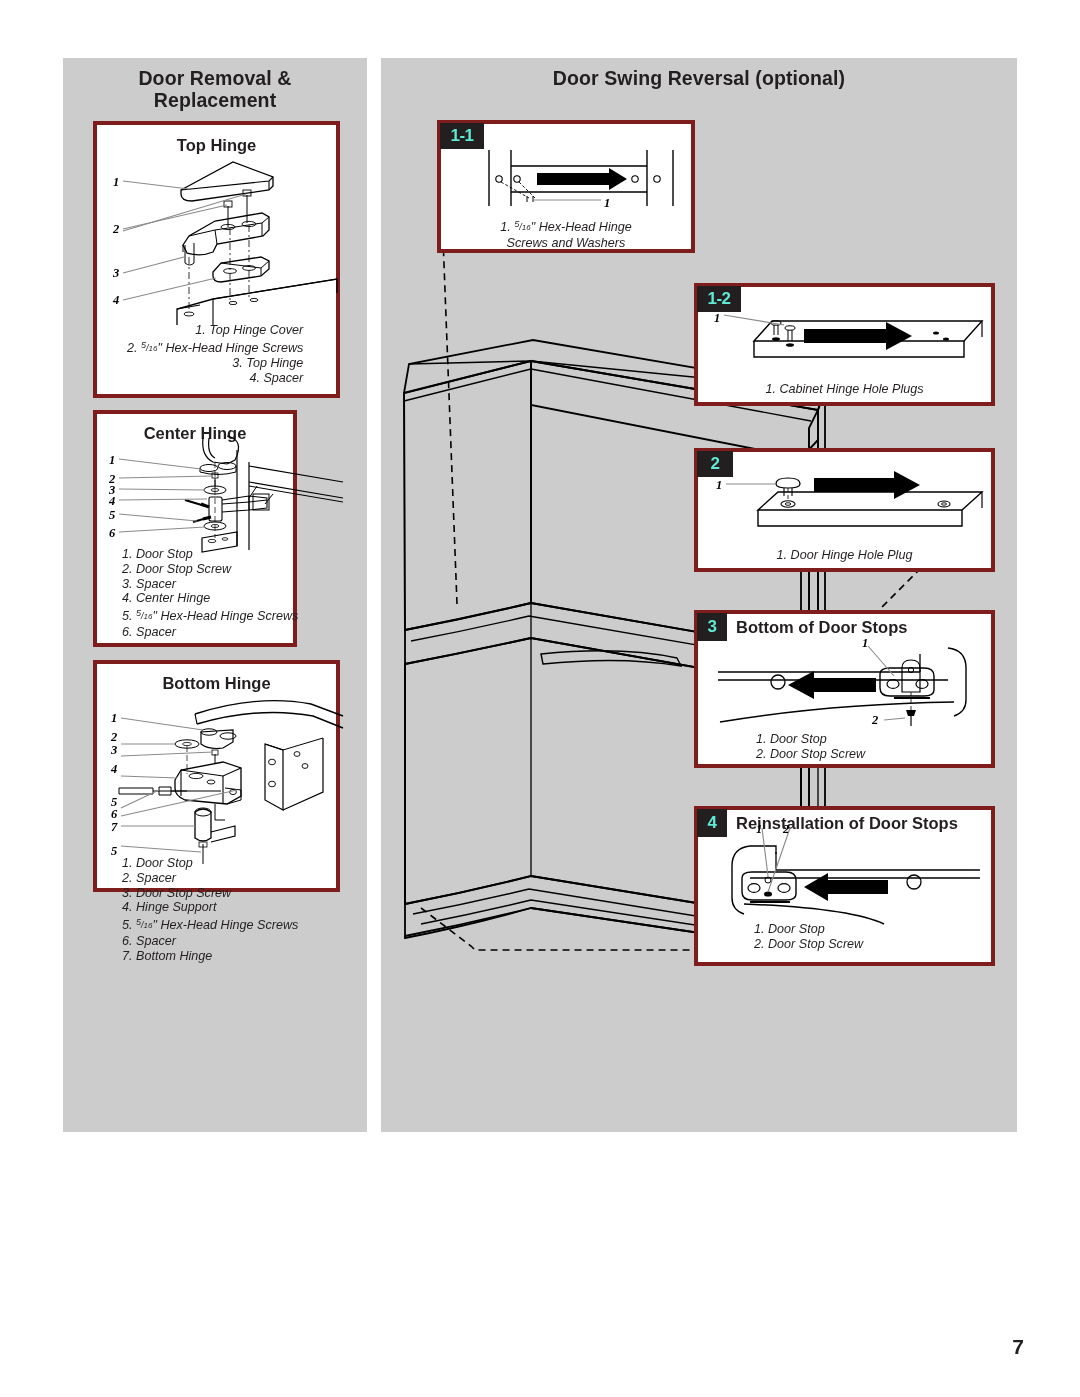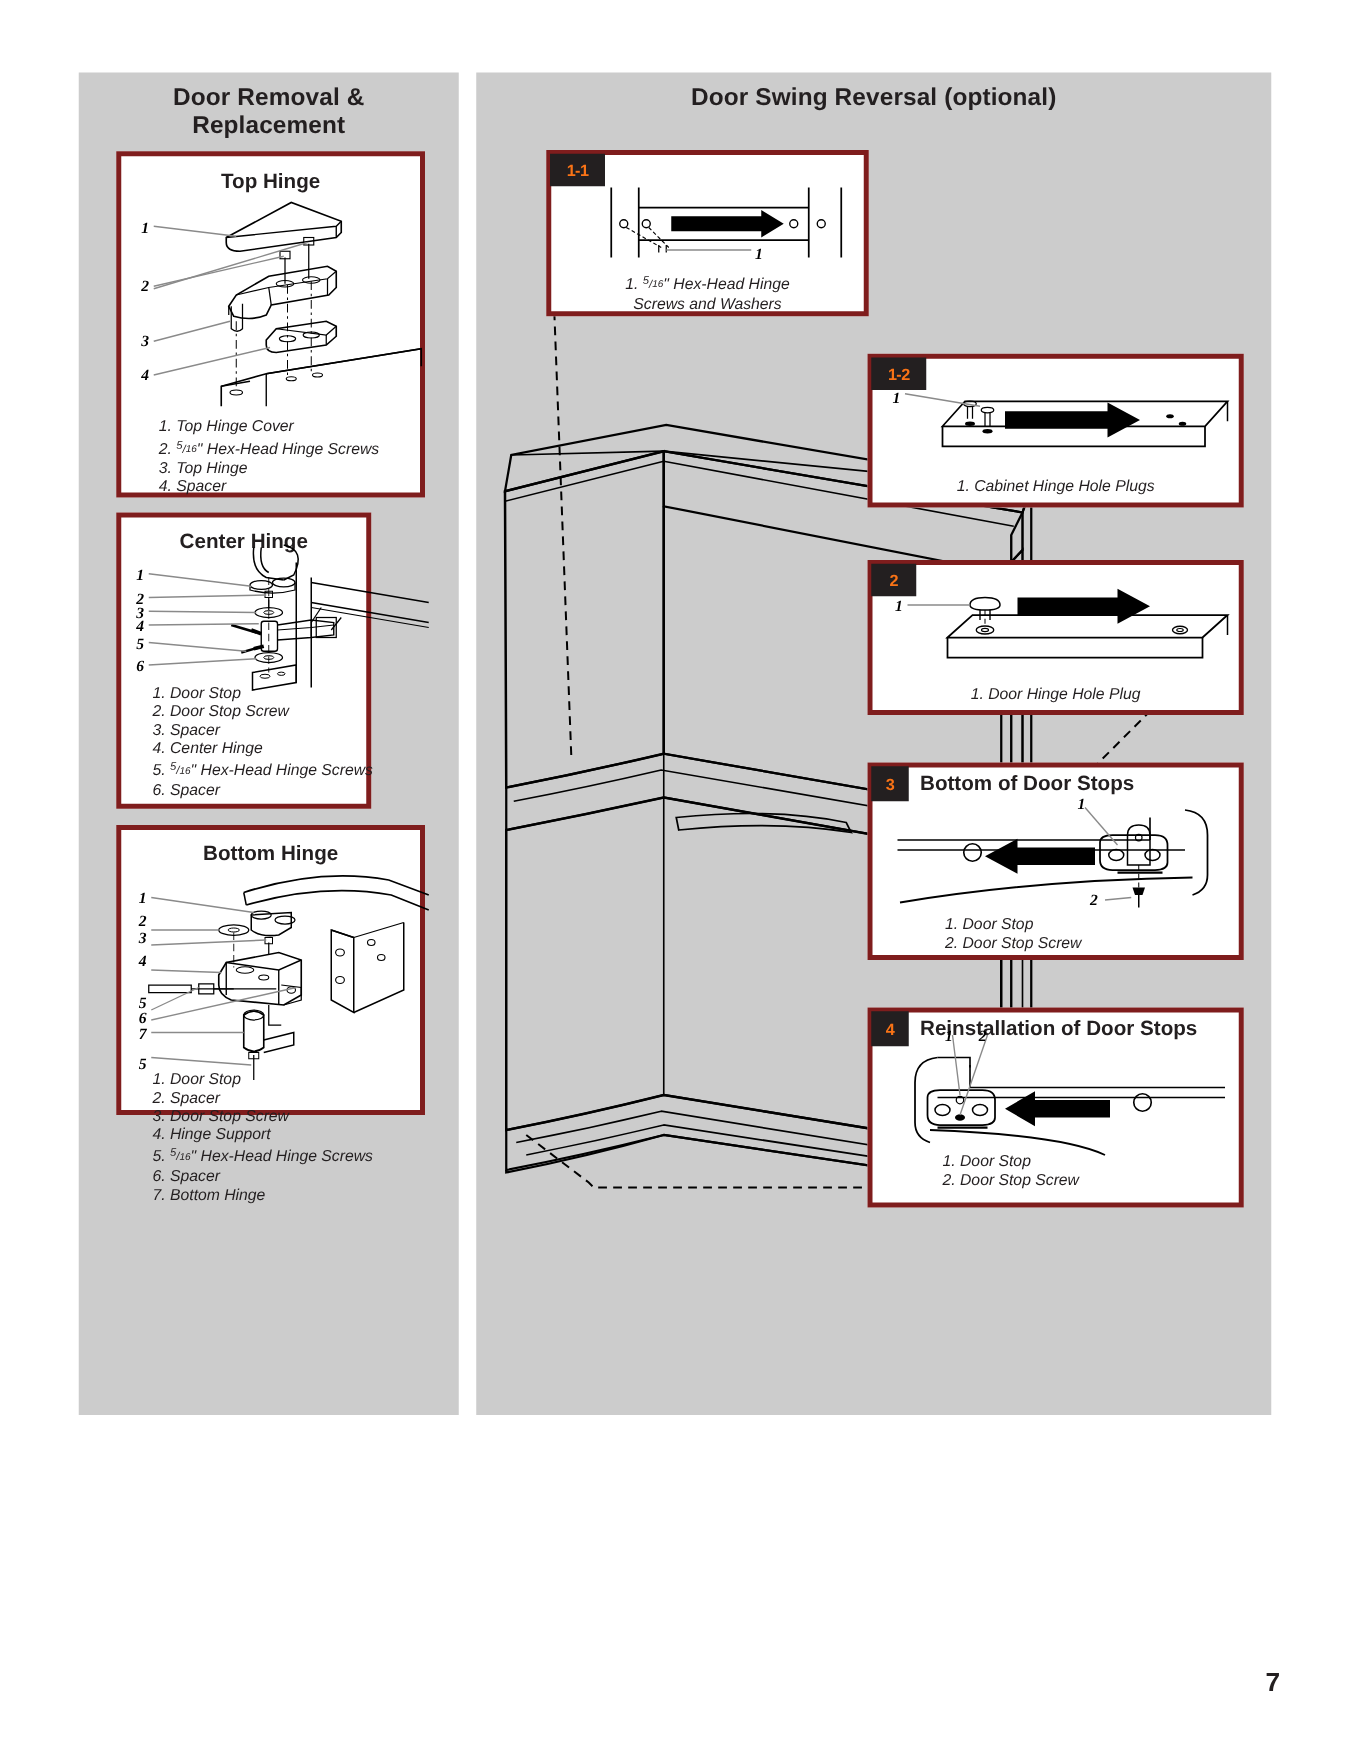--- a/index.html
+++ b/index.html
@@ -29,23 +29,23 @@
   .caption{position:absolute;font-style:italic;font-size:12.6px;line-height:14.8px;
            color:#231f20;font-family:"Liberation Sans", sans-serif;}
   .caption div{white-space:nowrap;}
   .caption.center{text-align:center;width:100%;left:0;}
 
   .frac{font-size:9px;vertical-align:0.12em;letter-spacing:0;}
   .frac sup{font-size:9px;vertical-align:0.32em;}
   .frac sub{font-size:8px;vertical-align:0.02em;}
 
   
-  .badge{position:absolute;background:#231f20;color:#f97316;font-weight:bold;
+  .badge{position:absolute;background:#231f20;color:#5eead4;font-weight:bold;
          display:flex;align-items:center;justify-content:center;
-         font-size:13px;letter-spacing:-0.5px;box-sizing:border-box;}
+         font-size:17px;letter-spacing:-0.5px;box-sizing:border-box;}
 
   
   .panel-head{position:absolute;font-weight:bold;font-size:16.5px;color:#231f20;}
 
   
   .num{position:absolute;font-style:italic;font-weight:bold;font-size:12.5px;color:#000;
        font-family:"Liberation Serif", serif;}
 
   
   #page-number{position:absolute;right:56px;bottom:38px;font-weight:bold;font-size:21px;color:#231f20;}
@@ -118,21 +118,21 @@
       <line class="leader" x1="26" y1="72" x2="130" y2="48"></line>
       <line class="leader" x1="26" y1="74" x2="149" y2="37"></line>
       <line class="leader" x1="26" y1="116" x2="87" y2="100"></line>
       <line class="leader" x1="26" y1="143" x2="119" y2="121"></line>
     </svg>
     <div class="num" style="left:16px;top:50px;">1</div>
     <div class="num" style="left:16px;top:97px;">2</div>
     <div class="num" style="left:16px;top:141px;">3</div>
     <div class="num" style="left:16px;top:168px;">4</div>
 
-    <div class="caption" style="left:30px;top:209px;">
+    <div class="caption" style="left:30px;top:198px;text-align:right;">
       <div><span>1. Top Hinge Cover</span></div>
       <div>2.&nbsp;<span class="frac"><sup>5</sup>/<sub>16</sub></span>" Hex-Head Hinge Screws</div>
       <div><span>3. Top Hinge</span></div>
       <div><span>4. Spacer</span></div>
     </div>
   </div>
 
   <div class="wbox" id="box-center-hinge" style="left:93px;top:410px;width:204px;height:237px;">
 
     <div class="wbox-title" style="top:10px;">Center Hinge</div>

